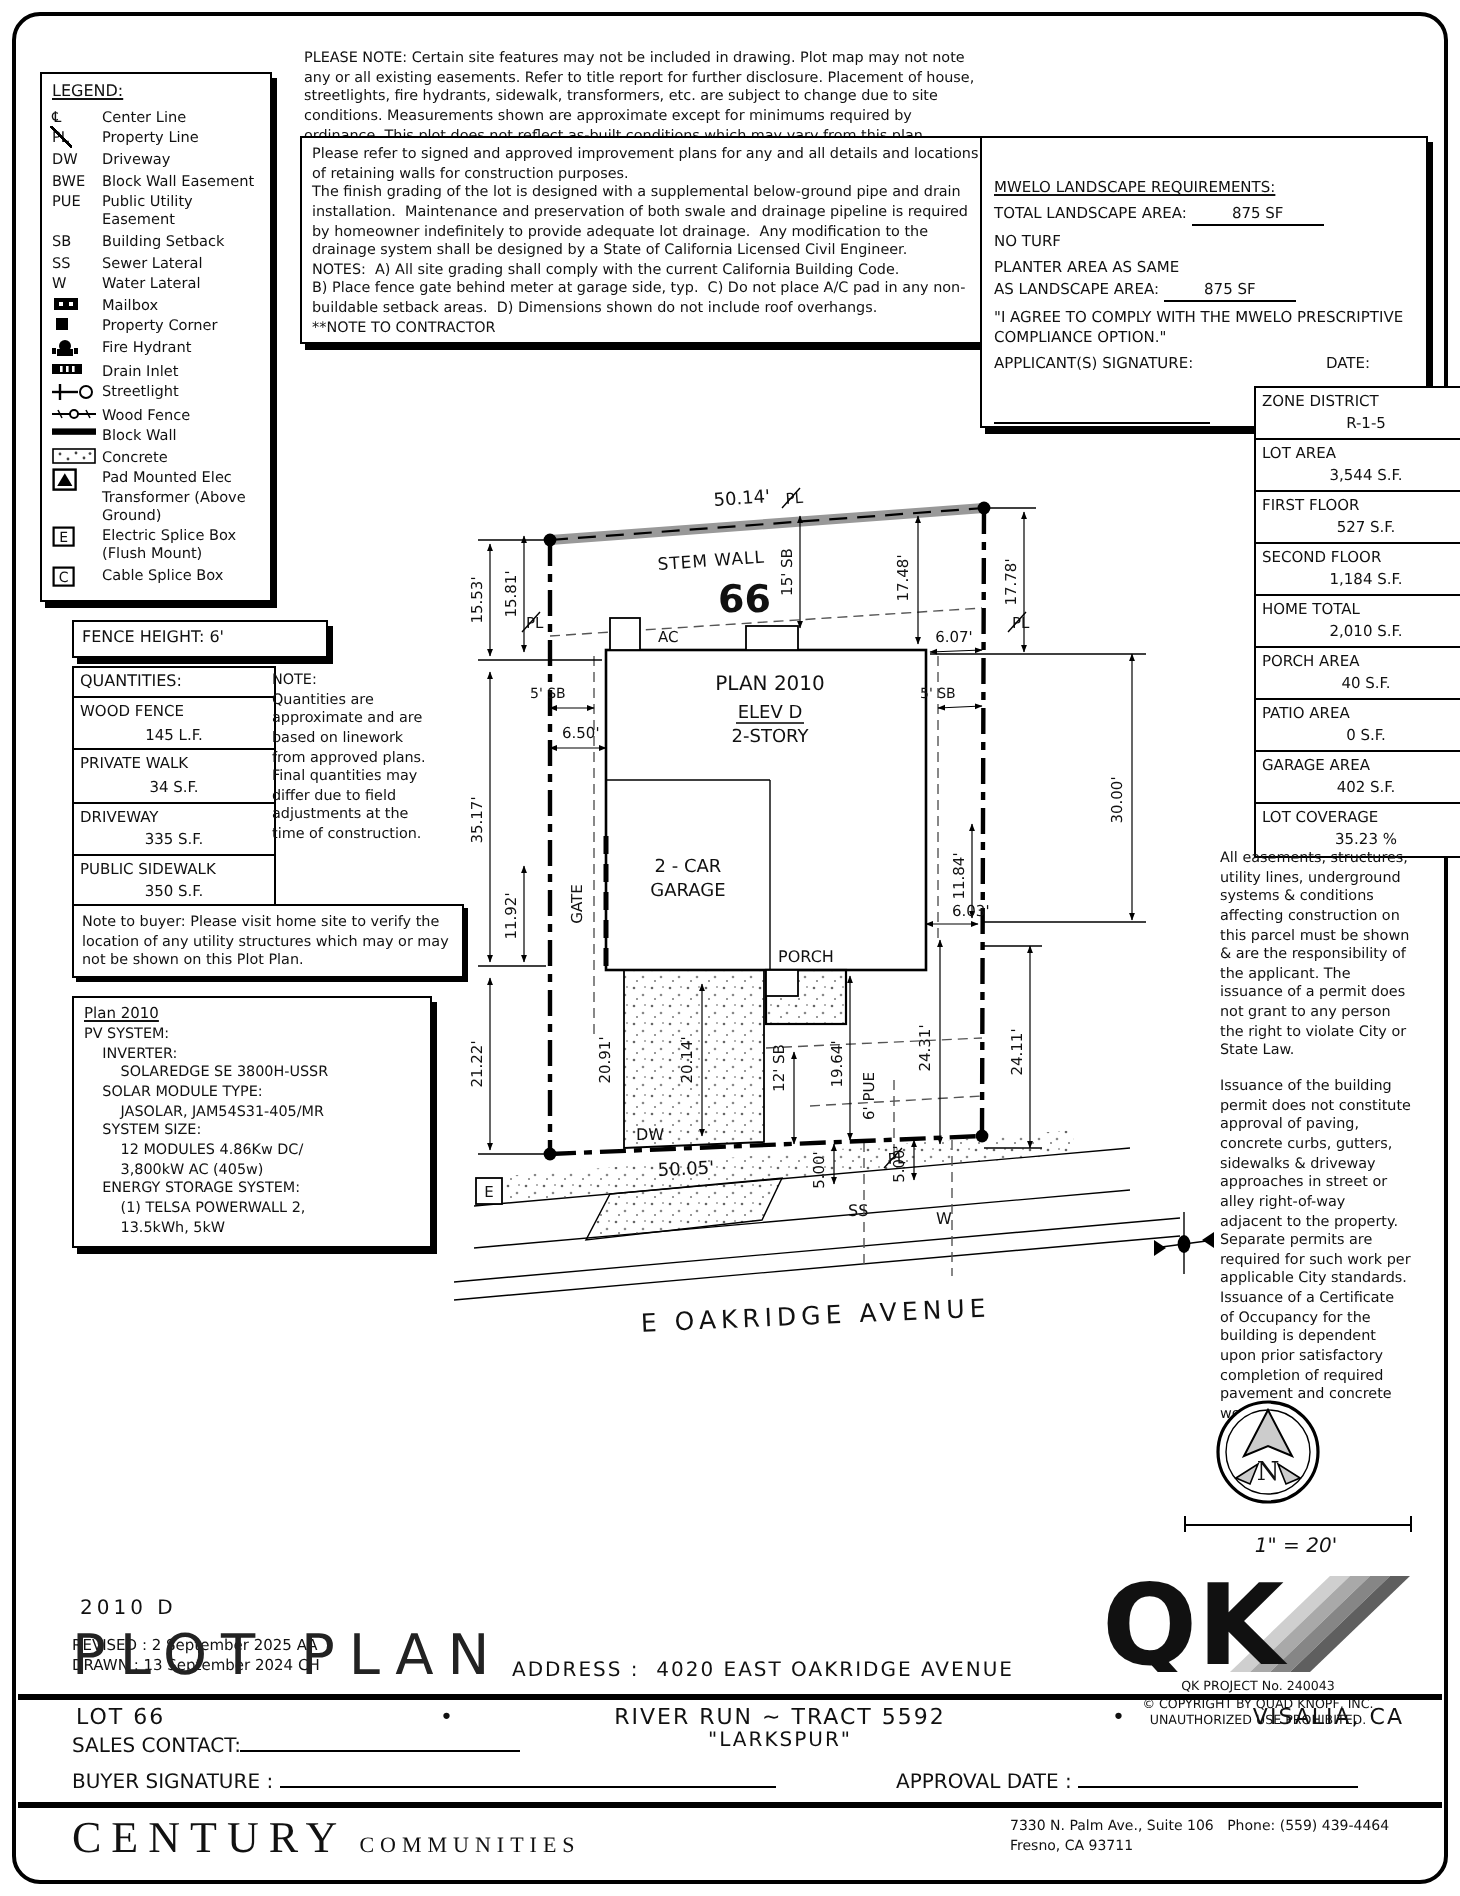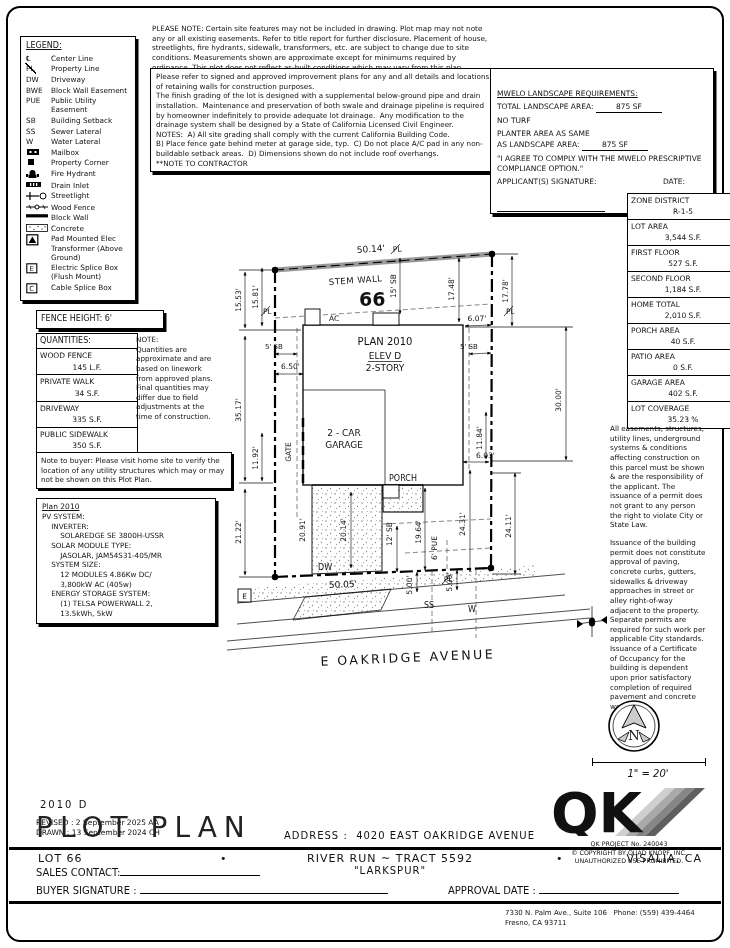--- a/index.html
+++ b/index.html
@@ -489,21 +489,21 @@
       <div>UNAUTHORIZED USE PROHIBITED.</div>
     </div>
   </div>
 
   <div class="t75" style="position:absolute;left:36px;top:778px;margin-top:40px;">
     <div>REVISED :  2 September 2025  AA</div>
     <div>DRAWN :  13 September 2024  CH</div>
   </div>
   <div style="position:absolute;left:40px;top:799px;font-size:10px;letter-spacing:2px;">2010 D</div>
   <div class="cadtitle" style="position:absolute;left:36px;top:811px;">PLOT PLAN</div>
-  <div style="position:absolute;left:284px;top:830px;font-size:10px;letter-spacing:1px;text-align:right;">
+  <div style="position:absolute;left:256px;top:830px;font-size:10px;letter-spacing:1px;text-align:right;">
     <span>ADDRESS :</span>&nbsp;&nbsp;<span>4020 EAST OAKRIDGE AVENUE</span>
   </div>
   <div class="hline" style="top:847px;"></div>
 
   <div style="position:absolute;left:38px;top:852px;font-size:11px;letter-spacing:1px;">LOT 66</div>
   <div style="position:absolute;left:220px;top:852px;font-size:11px;">•</div>
   <div style="position:absolute;left:250px;top:852px;width:280px;text-align:center;font-size:11px;letter-spacing:1px;">RIVER RUN ~ TRACT 5592</div>
   <div style="position:absolute;left:556px;top:852px;font-size:11px;">•</div>
   <div style="position:absolute;left:598px;top:852px;width:104px;text-align:right;font-size:11px;letter-spacing:1px;">VISALIA, CA</div>
   <div style="position:absolute;left:250px;top:865px;width:280px;text-align:center;font-size:10px;letter-spacing:1px;">"LARKSPUR"</div>
@@ -512,17 +512,21 @@
     <span>SALES CONTACT:</span><span class="ul" style="width:140px;height:9px;"></span>
   </div>
   <div style="position:absolute;left:448px;top:884px;font-size:10px;">
     <span>APPROVAL DATE :</span> <span class="ul" style="width:140px;height:9px;"></span>
   </div>
   <div style="position:absolute;left:36px;top:884px;font-size:10px;">
     <span>BUYER SIGNATURE :</span> <span class="ul" style="width:248px;height:9px;"></span>
   </div>
   <div class="hline" style="top:901px;"></div>
 
+  <div style="position:absolute;left:36px;top:906px;display:flex;align-items:baseline;font-family:'Liberation Serif',serif;">
+    <span style="font-size:22px;letter-spacing:5px;">CENTURY</span>
+    <span style="font-size:11px;letter-spacing:3px;margin-left:6px;">COMMUNITIES</span>
+  </div>
   <div style="position:absolute;left:505px;top:909px;font-size:7px;line-height:1.4;">
     <div><span>7330 N. Palm Ave., Suite 106</span>&nbsp;&nbsp;&nbsp;<span>Phone:  (559) 439-4464</span></div>
     <div>Fresno, CA  93711</div>
   </div>
 </div>
 
 </body></html>

